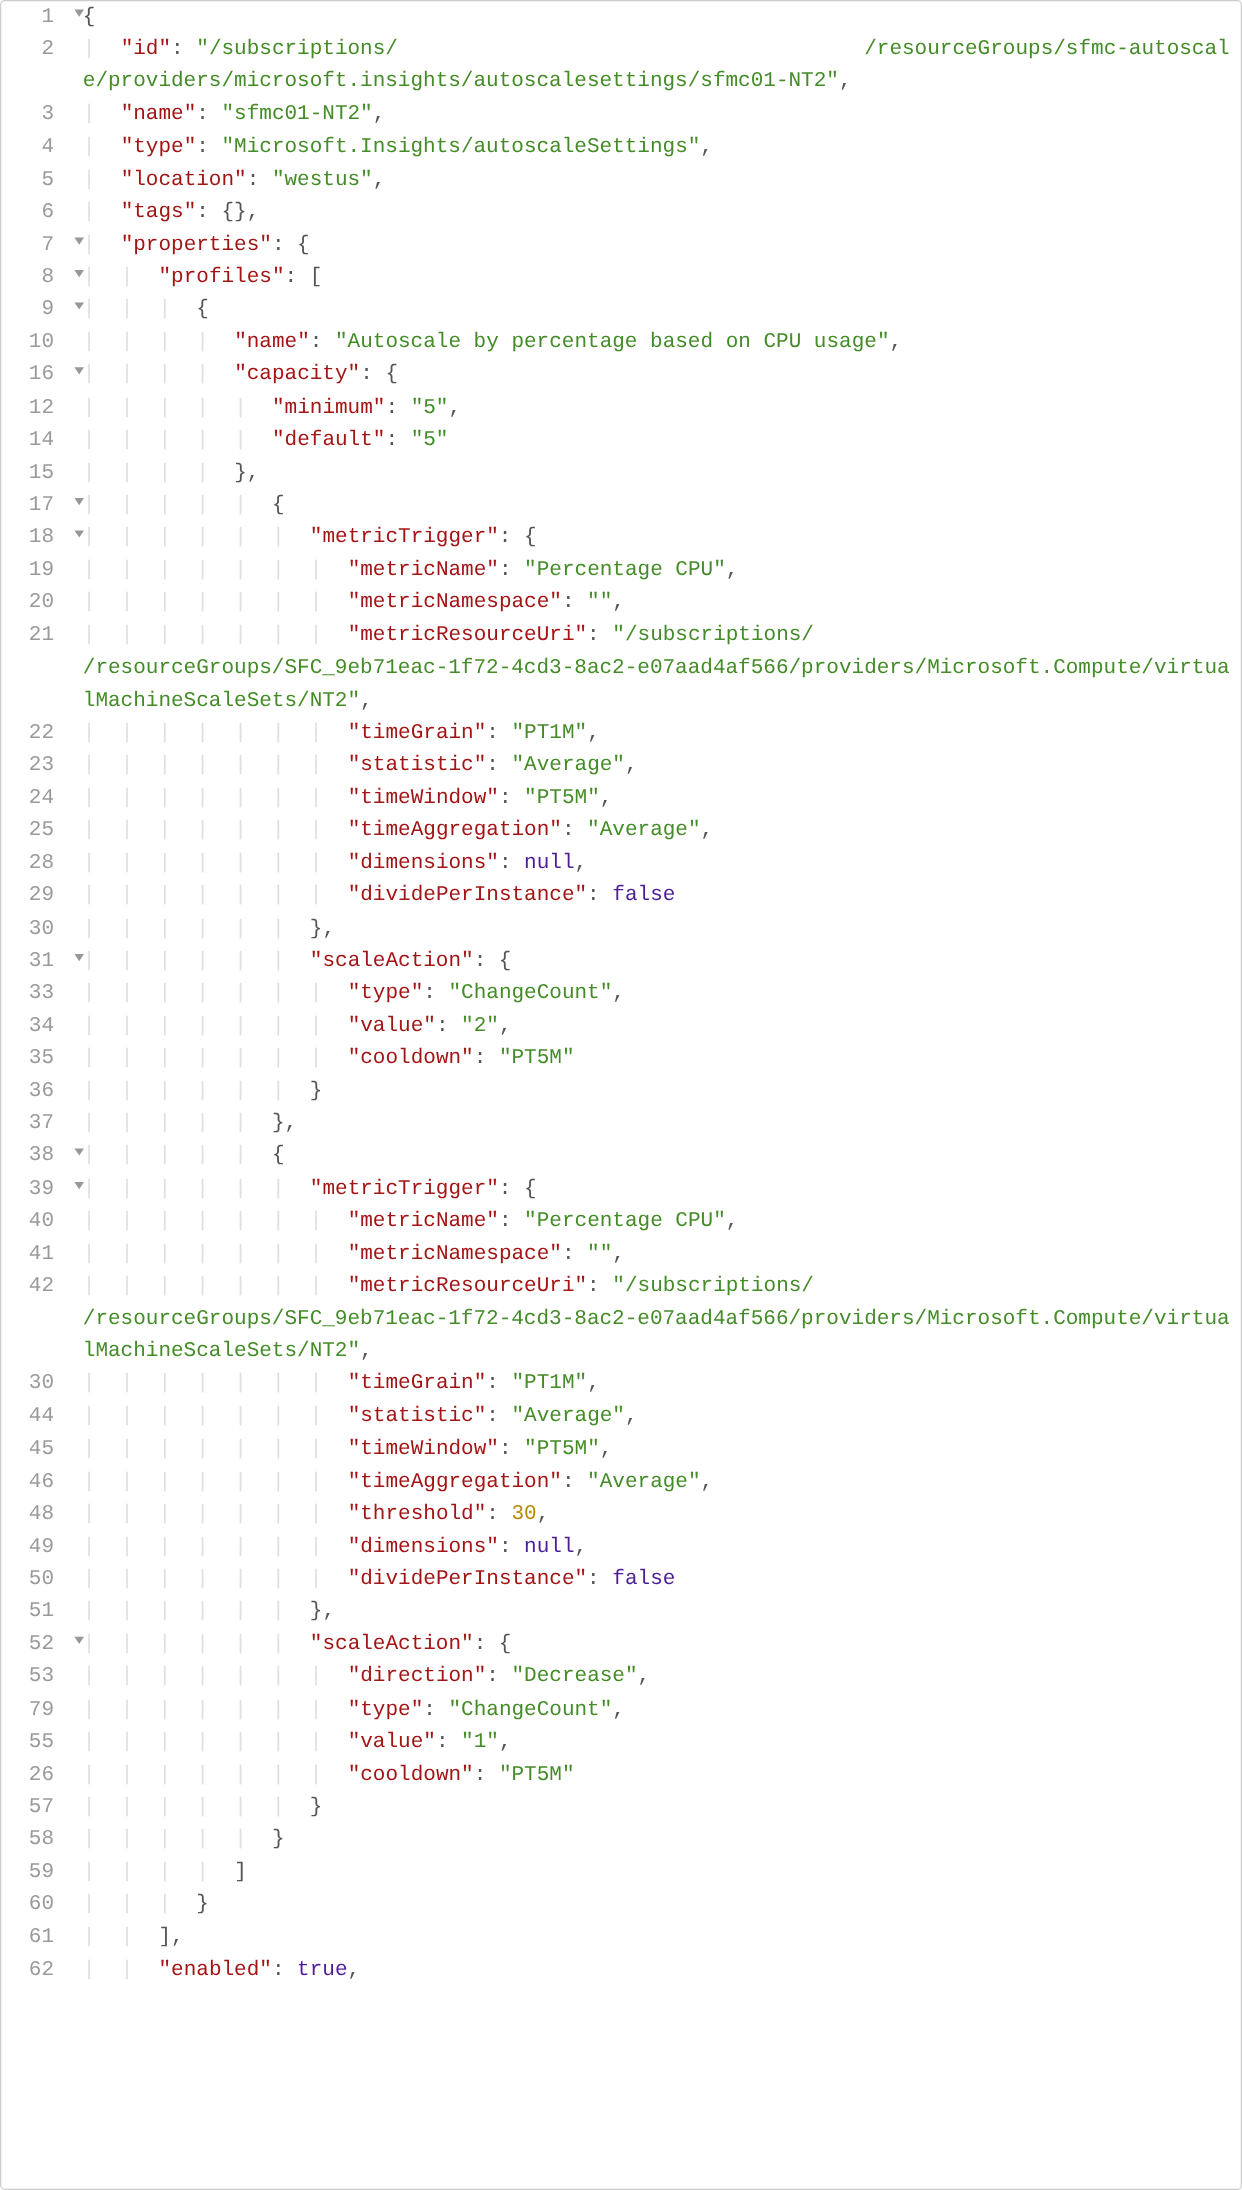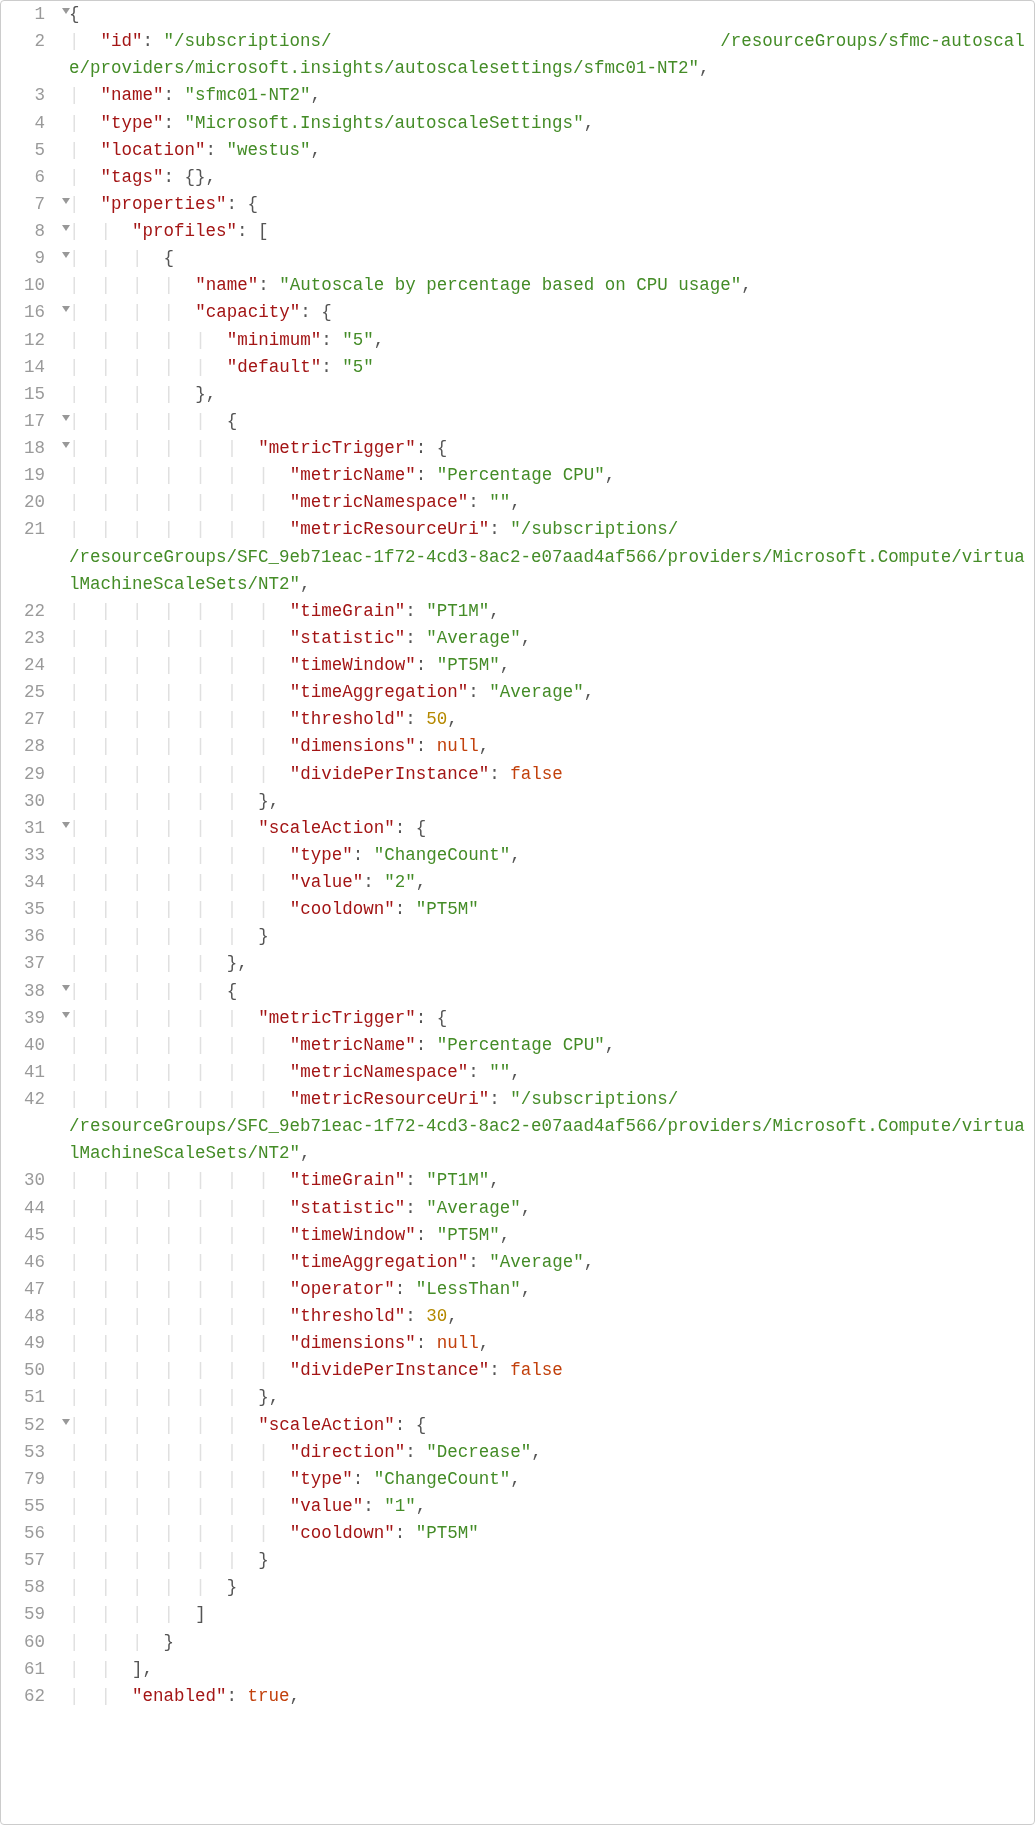--- a/index.html
+++ b/index.html
@@ -18,21 +18,21 @@
     height: 1825px;
     display: flex;
     overflow: hidden;
   }
   .row { display:flex; }
   .row .g { width:58px; min-width:58px; text-align:right; padding-right:14px; color:#9a9a9a; position:relative; }
   .row .c { flex:1; padding-left:10px; white-space:pre-wrap; word-break:break-all; }
   .key    { color: #a31515; }  
   .str    { color: #448c27; }  
   .num    { color: #b58900; }  
-  .kw     { color: #c2410c; }  
+  .kw     { color: #4c1d95; }  
   .pun    { color: #555555; }  
   .guide  { color: #e0e0e0; }
   .fold-mark::after{
     content:"";
     position:absolute;
     right:-11px;
     top:7px;
     width:0;height:0;
     border-left:4px solid transparent;
     border-right:4px solid transparent;
@@ -130,24 +130,20 @@
       </div>
       <div class="row">
         <div class="g">24</div>
         <div class="c"><span class="guide">|</span>  <span class="guide">|</span>  <span class="guide">|</span>  <span class="guide">|</span>  <span class="guide">|</span>  <span class="guide">|</span>  <span class="guide">|</span>  <span class="key">"timeWindow"</span><span class="pun">: </span><span class="str">"PT5M"</span><span class="pun">,</span></div>
       </div>
       <div class="row">
         <div class="g">25</div>
         <div class="c"><span class="guide">|</span>  <span class="guide">|</span>  <span class="guide">|</span>  <span class="guide">|</span>  <span class="guide">|</span>  <span class="guide">|</span>  <span class="guide">|</span>  <span class="key">"timeAggregation"</span><span class="pun">: </span><span class="str">"Average"</span><span class="pun">,</span></div>
       </div>
       <div class="row">
-        <div class="g">27</div>
-        <div class="c"><span class="guide">|</span>  <span class="guide">|</span>  <span class="guide">|</span>  <span class="guide">|</span>  <span class="guide">|</span>  <span class="guide">|</span>  <span class="guide">|</span>  <span class="key">"threshold"</span><span class="pun">: </span><span class="num">50</span><span class="pun">,</span></div>
-      </div>
-      <div class="row">
         <div class="g">28</div>
         <div class="c"><span class="guide">|</span>  <span class="guide">|</span>  <span class="guide">|</span>  <span class="guide">|</span>  <span class="guide">|</span>  <span class="guide">|</span>  <span class="guide">|</span>  <span class="key">"dimensions"</span><span class="pun">: </span><span class="kw">null</span><span class="pun">,</span></div>
       </div>
       <div class="row">
         <div class="g">29</div>
         <div class="c"><span class="guide">|</span>  <span class="guide">|</span>  <span class="guide">|</span>  <span class="guide">|</span>  <span class="guide">|</span>  <span class="guide">|</span>  <span class="guide">|</span>  <span class="key">"dividePerInstance"</span><span class="pun">: </span><span class="kw">false</span></div>
       </div>
       <div class="row">
         <div class="g">30</div>
         <div class="c"><span class="guide">|</span>  <span class="guide">|</span>  <span class="guide">|</span>  <span class="guide">|</span>  <span class="guide">|</span>  <span class="guide">|</span>  <span class="pun">},</span></div>
@@ -206,24 +202,20 @@
       </div>
       <div class="row">
         <div class="g">45</div>
         <div class="c"><span class="guide">|</span>  <span class="guide">|</span>  <span class="guide">|</span>  <span class="guide">|</span>  <span class="guide">|</span>  <span class="guide">|</span>  <span class="guide">|</span>  <span class="key">"timeWindow"</span><span class="pun">: </span><span class="str">"PT5M"</span><span class="pun">,</span></div>
       </div>
       <div class="row">
         <div class="g">46</div>
         <div class="c"><span class="guide">|</span>  <span class="guide">|</span>  <span class="guide">|</span>  <span class="guide">|</span>  <span class="guide">|</span>  <span class="guide">|</span>  <span class="guide">|</span>  <span class="key">"timeAggregation"</span><span class="pun">: </span><span class="str">"Average"</span><span class="pun">,</span></div>
       </div>
       <div class="row">
-        <div class="g">47</div>
-        <div class="c"><span class="guide">|</span>  <span class="guide">|</span>  <span class="guide">|</span>  <span class="guide">|</span>  <span class="guide">|</span>  <span class="guide">|</span>  <span class="guide">|</span>  <span class="key">"operator"</span><span class="pun">: </span><span class="str">"LessThan"</span><span class="pun">,</span></div>
-      </div>
-      <div class="row">
         <div class="g">48</div>
         <div class="c"><span class="guide">|</span>  <span class="guide">|</span>  <span class="guide">|</span>  <span class="guide">|</span>  <span class="guide">|</span>  <span class="guide">|</span>  <span class="guide">|</span>  <span class="key">"threshold"</span><span class="pun">: </span><span class="num">30</span><span class="pun">,</span></div>
       </div>
       <div class="row">
         <div class="g">49</div>
         <div class="c"><span class="guide">|</span>  <span class="guide">|</span>  <span class="guide">|</span>  <span class="guide">|</span>  <span class="guide">|</span>  <span class="guide">|</span>  <span class="guide">|</span>  <span class="key">"dimensions"</span><span class="pun">: </span><span class="kw">null</span><span class="pun">,</span></div>
       </div>
       <div class="row">
         <div class="g">50</div>
         <div class="c"><span class="guide">|</span>  <span class="guide">|</span>  <span class="guide">|</span>  <span class="guide">|</span>  <span class="guide">|</span>  <span class="guide">|</span>  <span class="guide">|</span>  <span class="key">"dividePerInstance"</span><span class="pun">: </span><span class="kw">false</span></div>
@@ -242,21 +234,21 @@
       </div>
       <div class="row">
         <div class="g">79</div>
         <div class="c"><span class="guide">|</span>  <span class="guide">|</span>  <span class="guide">|</span>  <span class="guide">|</span>  <span class="guide">|</span>  <span class="guide">|</span>  <span class="guide">|</span>  <span class="key">"type"</span><span class="pun">: </span><span class="str">"ChangeCount"</span><span class="pun">,</span></div>
       </div>
       <div class="row">
         <div class="g">55</div>
         <div class="c"><span class="guide">|</span>  <span class="guide">|</span>  <span class="guide">|</span>  <span class="guide">|</span>  <span class="guide">|</span>  <span class="guide">|</span>  <span class="guide">|</span>  <span class="key">"value"</span><span class="pun">: </span><span class="str">"1"</span><span class="pun">,</span></div>
       </div>
       <div class="row">
-        <div class="g">56</div>
+        <div class="g">26</div>
         <div class="c"><span class="guide">|</span>  <span class="guide">|</span>  <span class="guide">|</span>  <span class="guide">|</span>  <span class="guide">|</span>  <span class="guide">|</span>  <span class="guide">|</span>  <span class="key">"cooldown"</span><span class="pun">: </span><span class="str">"PT5M"</span></div>
       </div>
       <div class="row">
         <div class="g">57</div>
         <div class="c"><span class="guide">|</span>  <span class="guide">|</span>  <span class="guide">|</span>  <span class="guide">|</span>  <span class="guide">|</span>  <span class="guide">|</span>  <span class="pun">}</span></div>
       </div>
       <div class="row">
         <div class="g">58</div>
         <div class="c"><span class="guide">|</span>  <span class="guide">|</span>  <span class="guide">|</span>  <span class="guide">|</span>  <span class="guide">|</span>  <span class="pun">}</span></div>
       </div>

